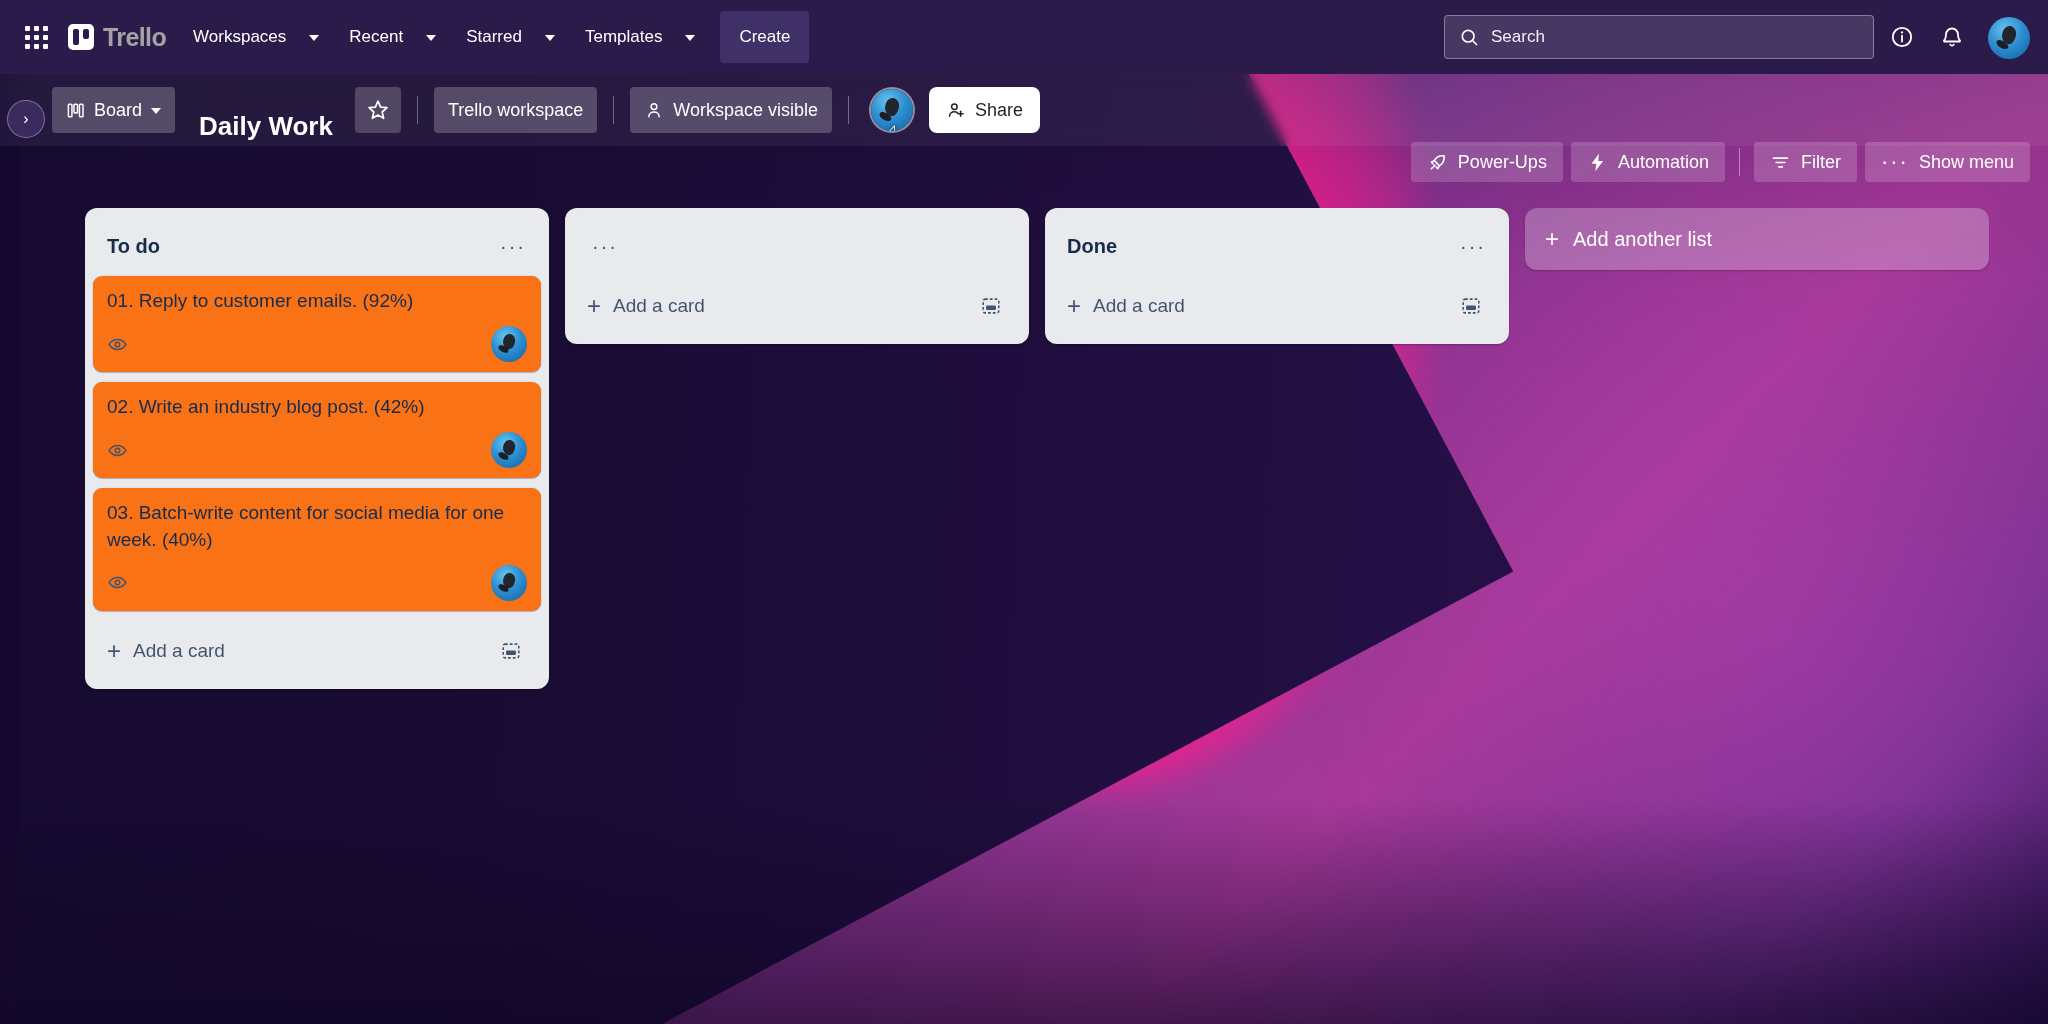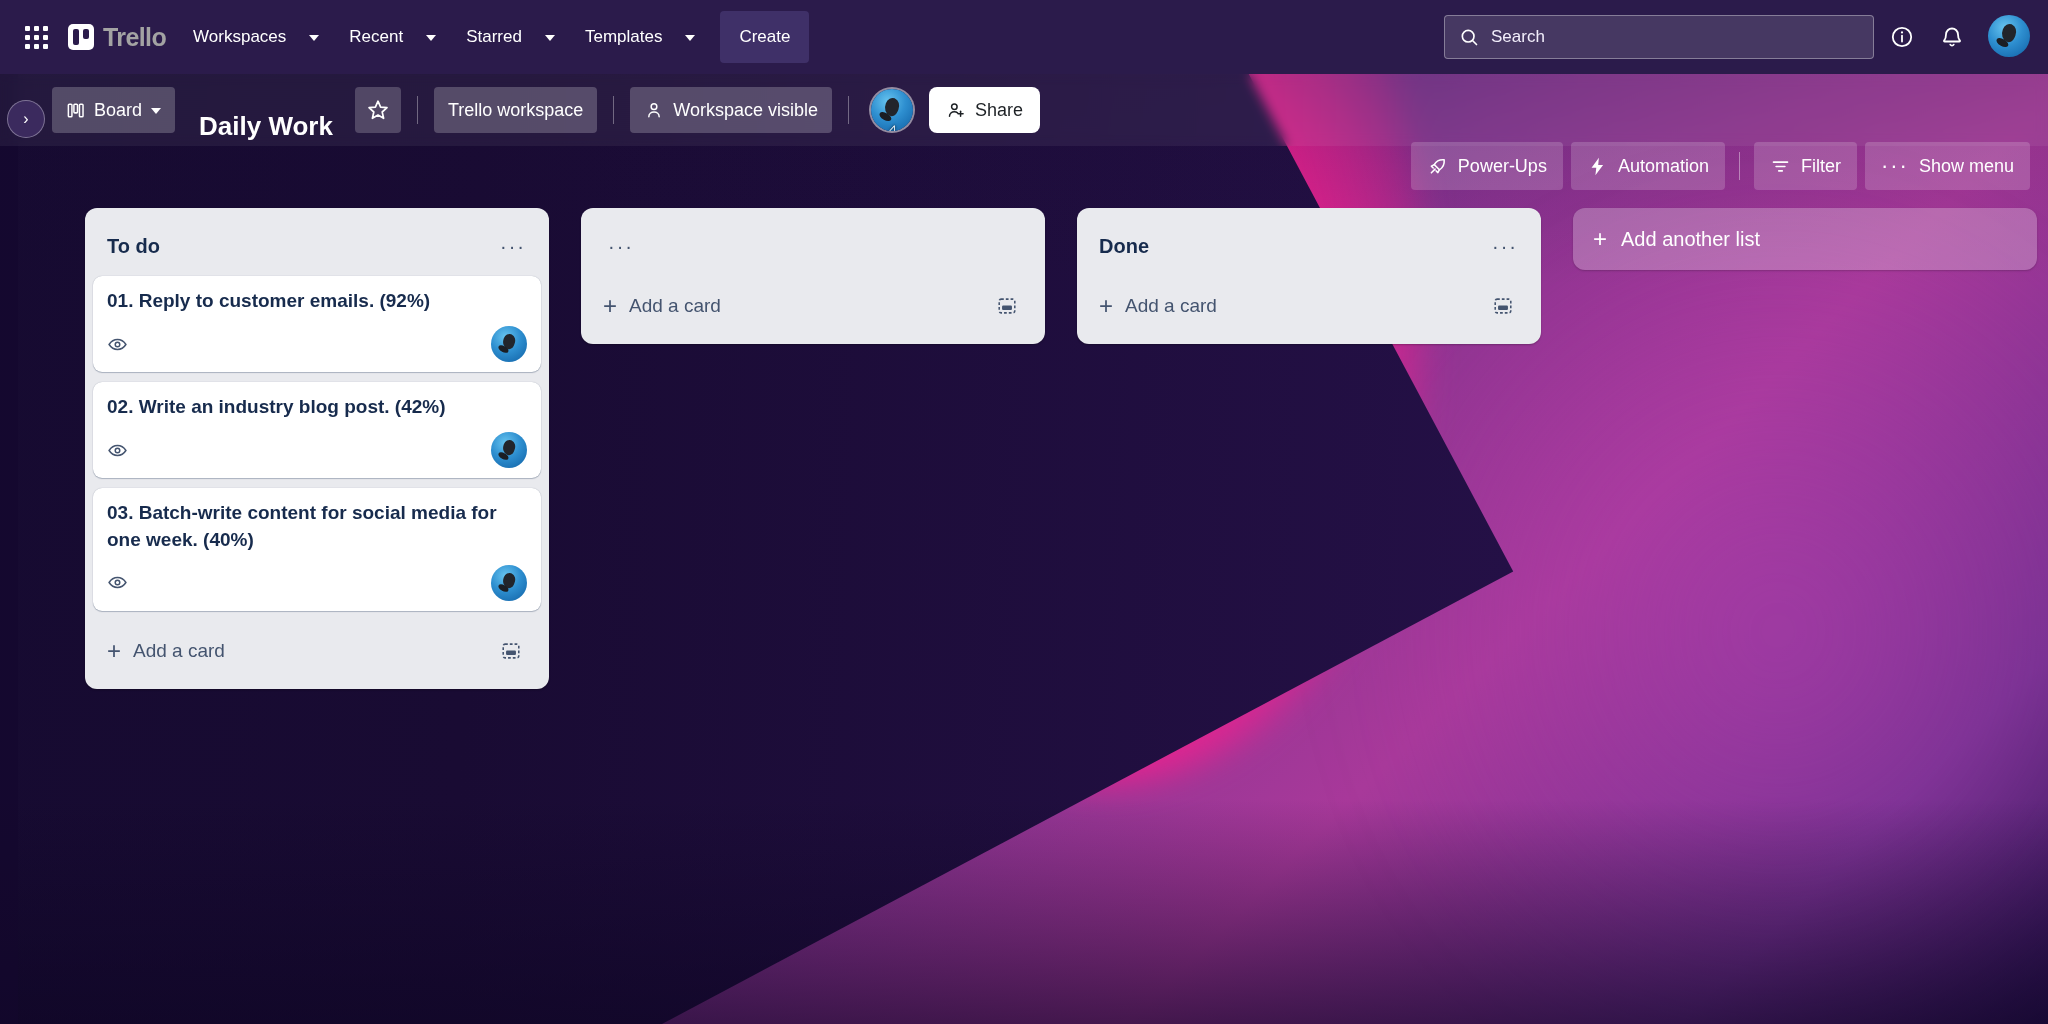--- a/index.html
+++ b/index.html
@@ -125,21 +125,21 @@
     border-top: 6.5px solid #fff;
   }
   #create-button {
     background: #3f3068; color: #fff;
     height: 52px; padding: 0 19px;
     display: flex; align-items: center;
     border-radius: 4px; font-size: 17px; font-weight: 400;
     cursor: pointer; margin-left: 8px;
   }
 
-  #nav-right { margin-left: auto; display: flex; align-items: flex-start; gap: 6px; }
+  #nav-right { margin-left: auto; display: flex; align-items: flex-end; gap: 6px; }
   #search-box {
     width: 430px; height: 44px;
     background: rgba(255,255,255,.13);
     border: 1px solid rgba(255,255,255,.35);
     border-radius: 4px;
     display: flex; align-items: center; gap: 12px;
     padding: 0 14px; cursor: text;
   }
   #search-box .ph { color: #f2eefb; font-size: 17px; }
   .ico-svg { display: block; }
@@ -225,31 +225,31 @@
   }
 
   
   #board-toolbar {
     position: absolute; right: 18px; top: 142px;
     display: flex; align-items: center; gap: 8px;
     z-index: 30;
   }
   .tb-btn {
     display: flex; align-items: center; gap: 10px;
-    height: 48px; padding: 0 16px;
+    height: 40px; padding: 0 16px;
     color: #fff; font-size: 18px;
     background: rgba(255,255,255,.18);
     border-radius: 4px; cursor: pointer; white-space: nowrap;
   }
   .tb-divider { width: 1px; height: 28px; background: rgba(255,255,255,.4); margin: 0 6px; }
 
   
   #lists-area {
     position: absolute; left: 48px; top: 208px;
-    display: flex; align-items: flex-start; gap: 32px;
+    display: flex; align-items: flex-start; gap: 16px;
     z-index: 20;
     padding-left: 37px;
   }
   .list {
     width: 464px;
     background: #e9eaee;
     border-radius: 12px;
     padding: 8px 8px 8px 8px;
     display: flex; flex-direction: column;
     box-shadow: 0 1px 2px rgba(0,0,0,.25);
@@ -263,27 +263,26 @@
     flex: 1; cursor: pointer;
   }
   .list-menu {
     width: 36px; height: 36px; border-radius: 4px;
     display: flex; align-items: center; justify-content: center;
     color: #44546f; font-size: 20px; letter-spacing: 2px;
     cursor: pointer;
   }
 
   .card {
-    background: #ffffff;
+    background: #f97316;
     border-radius: 9px;
     box-shadow: 0 1px 1px rgba(9,30,66,.25), 0 0 1px rgba(9,30,66,.31);
     padding: 12px 14px 10px 14px;
     margin-bottom: 10px;
     cursor: pointer;
-    font-weight: bold;
   }
   .card-title {
     color: #172b4d; font-size: 19px; line-height: 1.38;
   }
   .card-badges {
     display: flex; align-items: center;
     margin-top: 12px; min-height: 34px;
   }
   .badge-eye { color: #44546f; display: flex; align-items: center; }
   .card-avatar {

